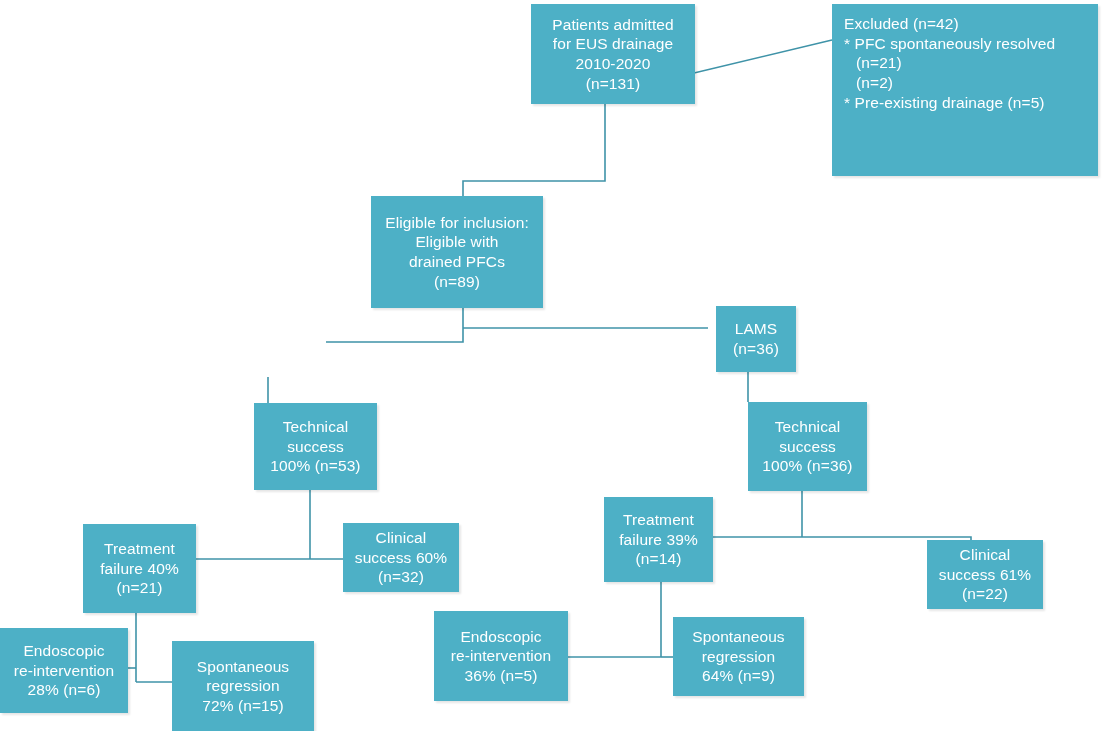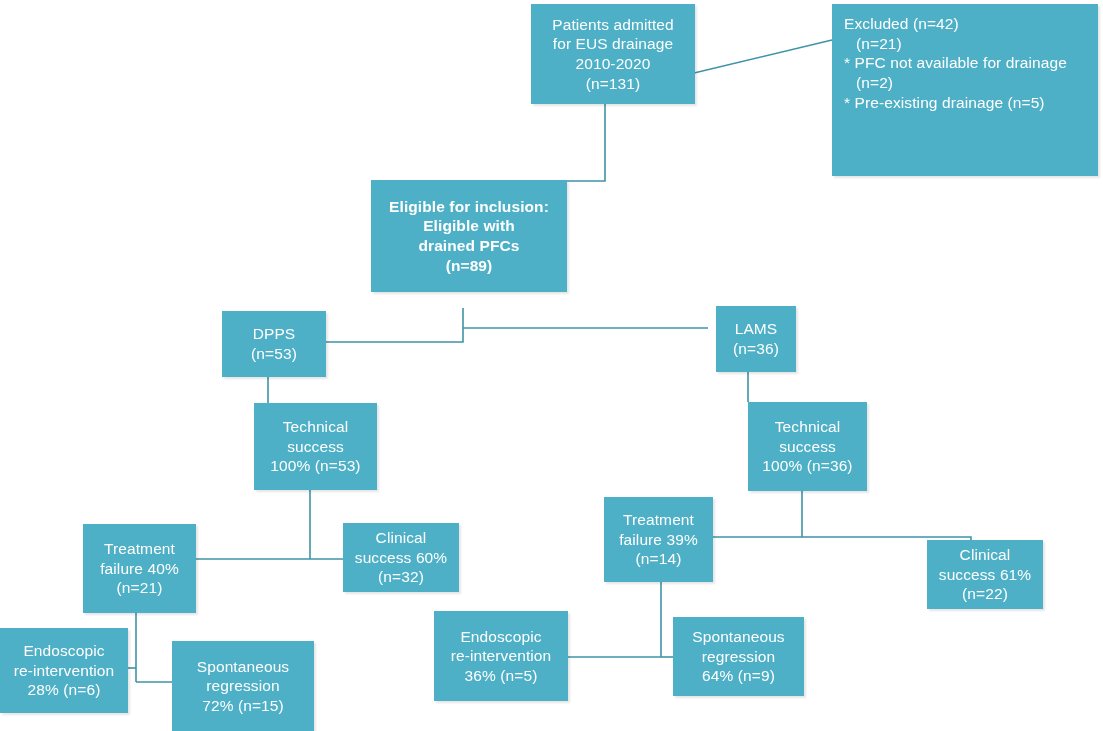--- a/index.html
+++ b/index.html
@@ -100,37 +100,33 @@
 
   <div class="node" style="left:531px; top:4px; width:164px; height:100px;">
     <span class="line">Patients admitted</span>
     <span class="line">for EUS drainage</span>
     <span class="line">2010-2020</span>
     <span class="line">(n=131)</span>
   </div>
 
   <div class="node left-align indent" style="left:832px; top:4px; width:266px; height:172px;">
     <span class="line">Excluded (n=42)</span>
+    <span class="line">* PFC spontaneously resolved</span>
     <span class="line sub">(n=21)</span>
-    <span class="line">* PFC not available for drainage</span>
     <span class="line sub">(n=2)</span>
     <span class="line">* Pre-existing drainage (n=5)</span>
   </div>
 
-  <div class="node" style="left:371px; top:180px; width:196px; height:112px;font-weight:bold;">
+  <div class="node" style="left:371px; top:196px; width:172px; height:112px;">
     <span class="line">Eligible for inclusion:</span>
     <span class="line">Eligible with</span>
     <span class="line">drained PFCs</span>
     <span class="line">(n=89)</span>
   </div>
 
-  <div class="node" style="left:222px; top:311px; width:104px; height:66px;">
-    <span class="line">DPPS</span>
-    <span class="line">(n=53)</span>
-  </div>
 
   <div class="node" style="left:708px; top:306px; width:80px; height:66px;margin-left:8px;">
     <span class="line">LAMS</span>
     <span class="line">(n=36)</span>
   </div>
 
   <div class="node" style="left:254px; top:403px; width:123px; height:87px;">
     <span class="line">Technical</span>
     <span class="line">success</span>
     <span class="line">100% (n=53)</span>

